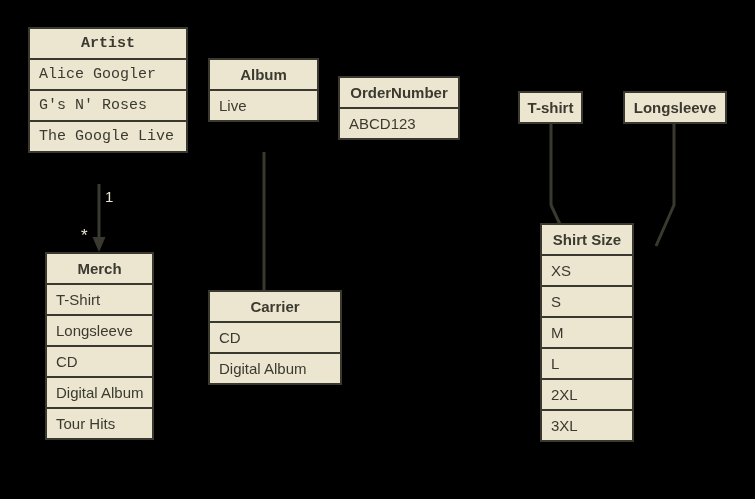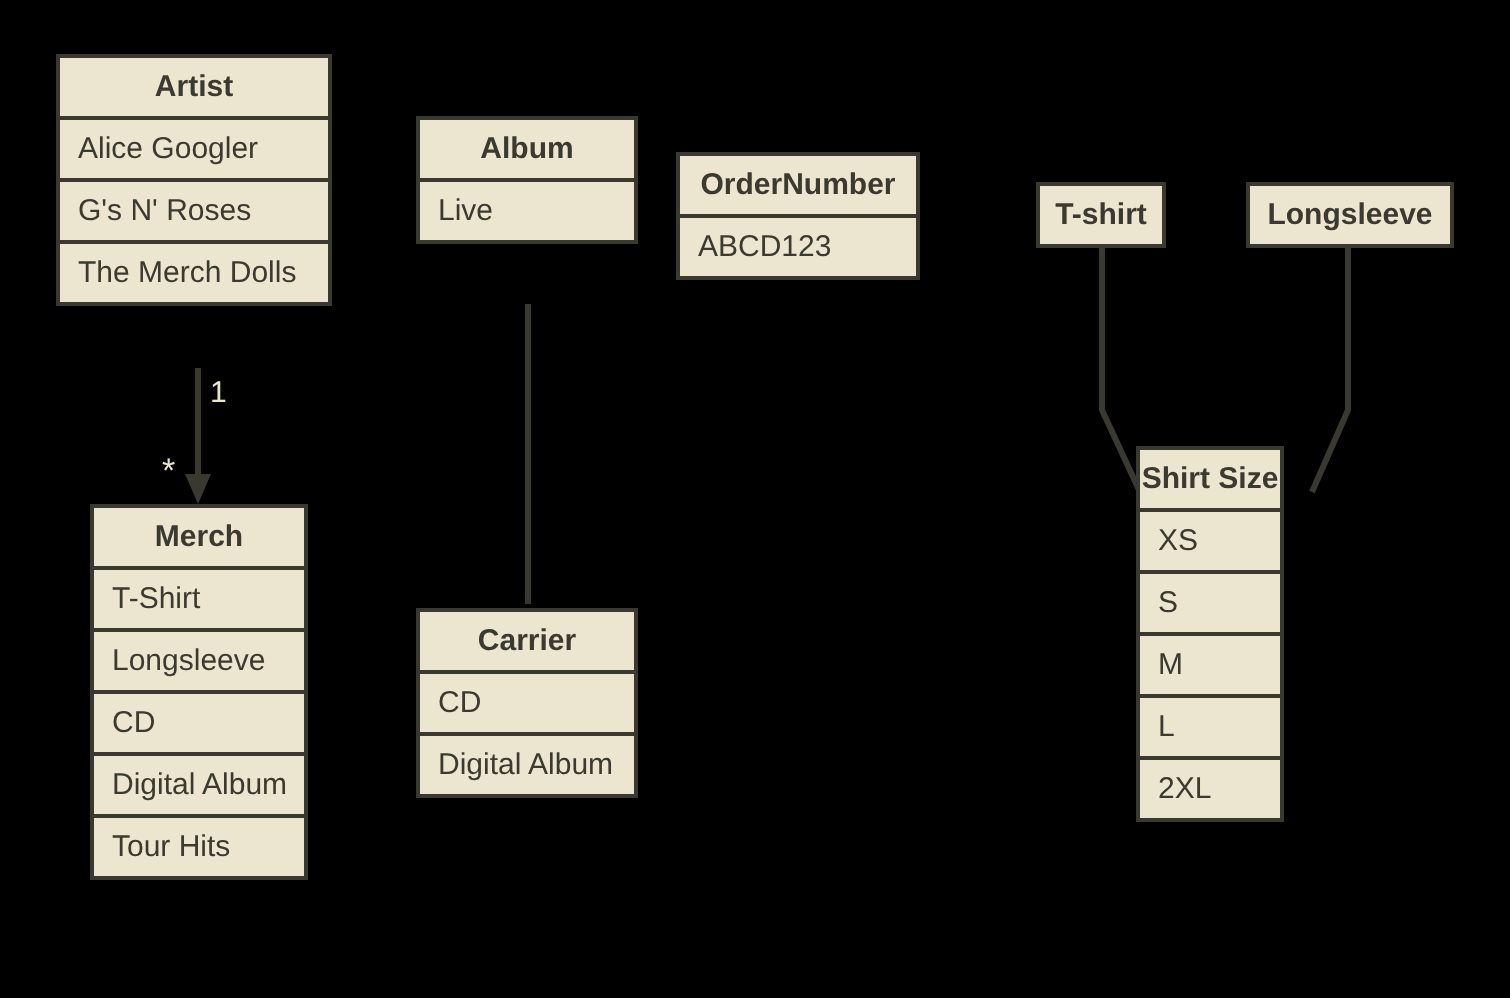--- a/index.html
+++ b/index.html
@@ -32,28 +32,28 @@
   .tbl .row {
     height: 29px; line-height: 29px;
     background: #ece6d0;
     margin-top: 2px;
     padding-left: 9px;
     text-align: left;
     white-space: nowrap;
     overflow: hidden;
   }
   
-  #tbl-artist     { left: 28px;  top: 27px;  width: 138px; }
+  #tbl-artist     { left: 28px;  top: 27px;  width: 160px; font-family: Liberation Mono, monospace; }
   #tbl-album      { left: 208px; top: 58px;  width: 111px; }
   #tbl-ordernum   { left: 338px; top: 76px;  width: 122px; }
   #tbl-tshirt     { left: 518px; top: 91px;  width: 65px;  }
   #tbl-longsleeve { left: 623px; top: 91px;  width: 104px; }
   #tbl-merch      { left: 45px;  top: 252px; width: 109px; }
-  #tbl-carrier    { left: 208px; top: 304px; width: 111px; }
-  #tbl-shirtsize  { left: 568px; top: 223px; width: 74px;  }
+  #tbl-carrier    { left: 208px; top: 290px; width: 134px; }
+  #tbl-shirtsize  { left: 540px; top: 223px; width: 94px;  }
   .wire-label {
     position: absolute;
     z-index: 3;
     color: #ece6d0;
     font-size: 15px;
     line-height: 15px;
   }
   #lbl-one  { left: 105px; top: 189px; }
   #lbl-many { left: 81px;  top: 228px; font-size: 17px; }
 </style>
@@ -79,21 +79,21 @@
 
     <g>
       <polyline points="674,123 674,205 656,246" fill="none" stroke="#3a392f" stroke-width="3" stroke-linejoin="round"></polyline>
     </g>
   </svg>
 
   <div class="tbl" id="tbl-artist">
     <div class="hdr">Artist</div>
     <div class="row">Alice Googler</div>
     <div class="row">G's N' Roses</div>
-    <div class="row">The Merch Dolls</div>
+    <div class="row">The Google Live</div>
   </div>
 
   <div class="tbl" id="tbl-album">
     <div class="hdr">Album</div>
     <div class="row">Live</div>
   </div>
 
   <div class="tbl" id="tbl-ordernum">
     <div class="hdr">OrderNumber</div>
     <div class="row">ABCD123</div>
@@ -122,18 +122,19 @@
     <div class="row">Digital Album</div>
   </div>
 
   <div class="tbl" id="tbl-shirtsize">
     <div class="hdr">Shirt Size</div>
     <div class="row">XS</div>
     <div class="row">S</div>
     <div class="row">M</div>
     <div class="row">L</div>
     <div class="row">2XL</div>
+    <div class="row">3XL</div>
   </div>
 
   <span class="wire-label" id="lbl-one">1</span>
   <span class="wire-label" id="lbl-many">*</span>
 
 </div>
 
 </body></html>

